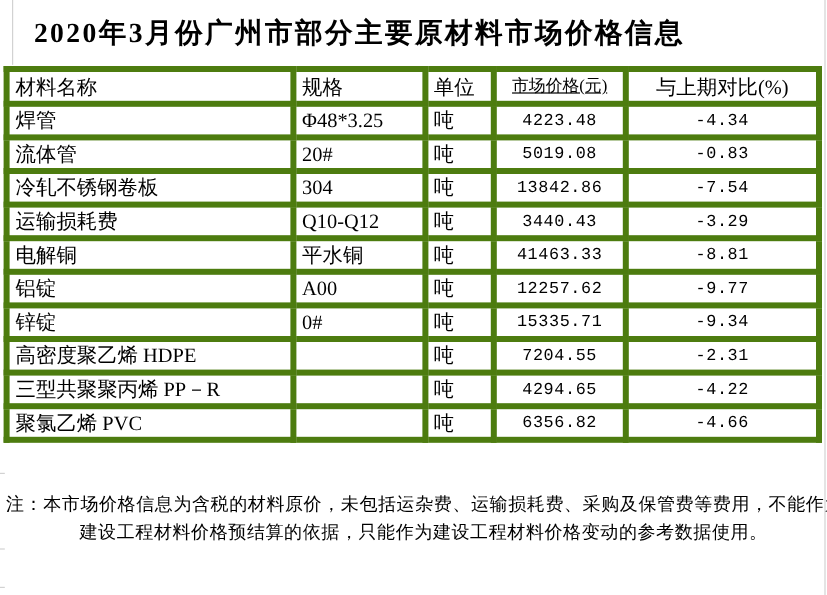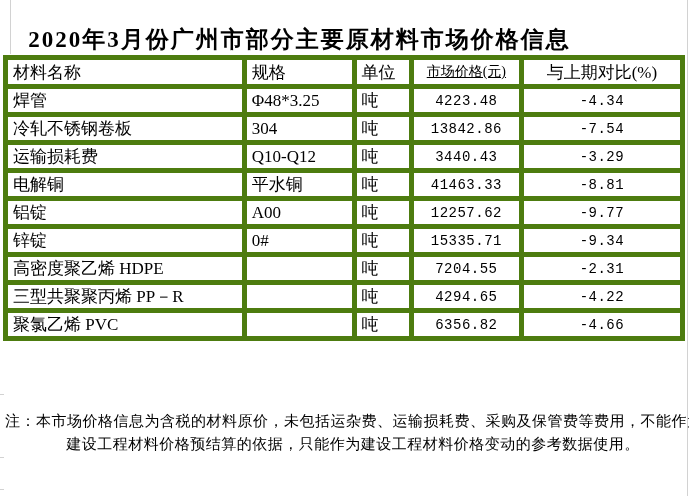--- a/index.html
+++ b/index.html
@@ -12,21 +12,21 @@
     overflow:hidden;
   }
   
   .gl{position:absolute;background:#d2d2d2;}
   .gl-top-left{left:10px;top:0;width:1px;height:54px;}
   .gl-right{left:687px;top:0;width:1px;height:496px;}
   .gl-tick{left:0;width:4px;height:1px;}
   .gl-t1{top:394px;} .gl-t2{top:457px;} .gl-t3{top:489px;}
 
   .title{
-    position:absolute;top:24px;left:0;width:599px;
+    position:absolute;top:12px;left:0;width:599px;
     text-align:center;
     font-size:23px;font-weight:bold;
     letter-spacing:2px;
     white-space:nowrap;
   }
 
   table.price{
     position:absolute;top:55px;left:3px;
     width:682px;
     border-collapse:collapse;
@@ -93,20 +93,27 @@
   </thead>
   <tbody>
     <tr>
       <td>焊管</td>
       <td>Φ48*3.25</td>
       <td>吨</td>
       <td class="num">4223.48</td>
       <td class="num">-4.34</td>
     </tr>
     <tr>
+      <td>流体管</td>
+      <td>20#</td>
+      <td>吨</td>
+      <td class="num">5019.08</td>
+      <td class="num">-0.83</td>
+    </tr>
+    <tr>
       <td>冷轧不锈钢卷板</td>
       <td>304</td>
       <td>吨</td>
       <td class="num">13842.86</td>
       <td class="num">-7.54</td>
     </tr>
     <tr>
       <td>运输损耗费</td>
       <td>Q10-Q12</td>
       <td>吨</td>

